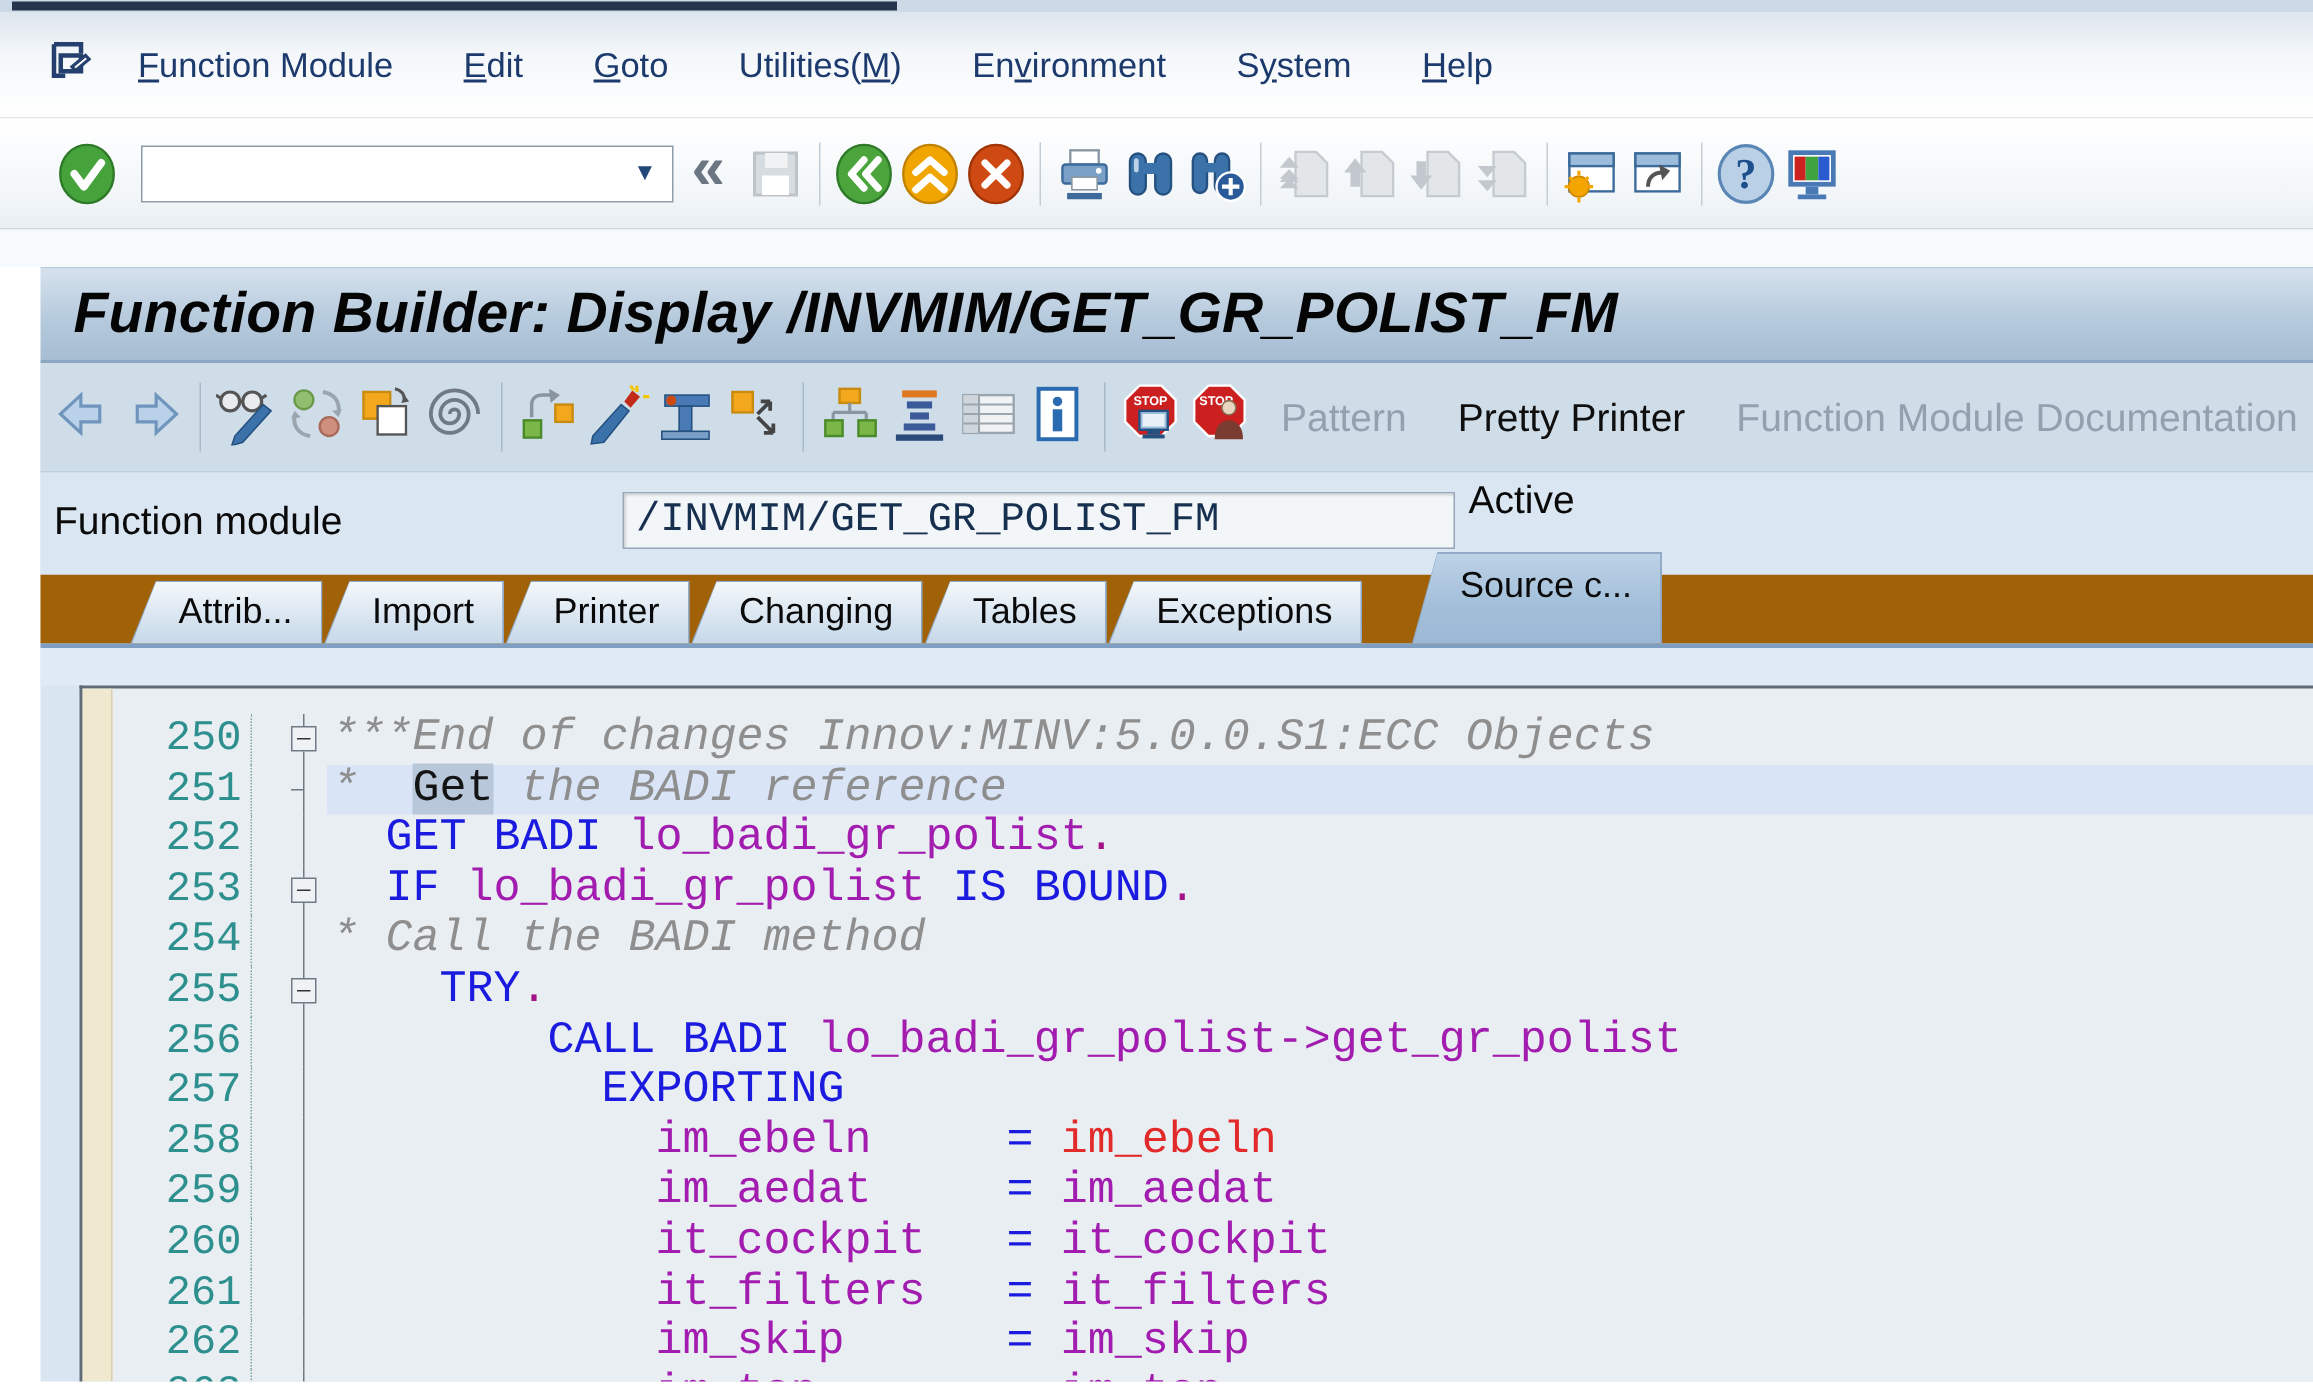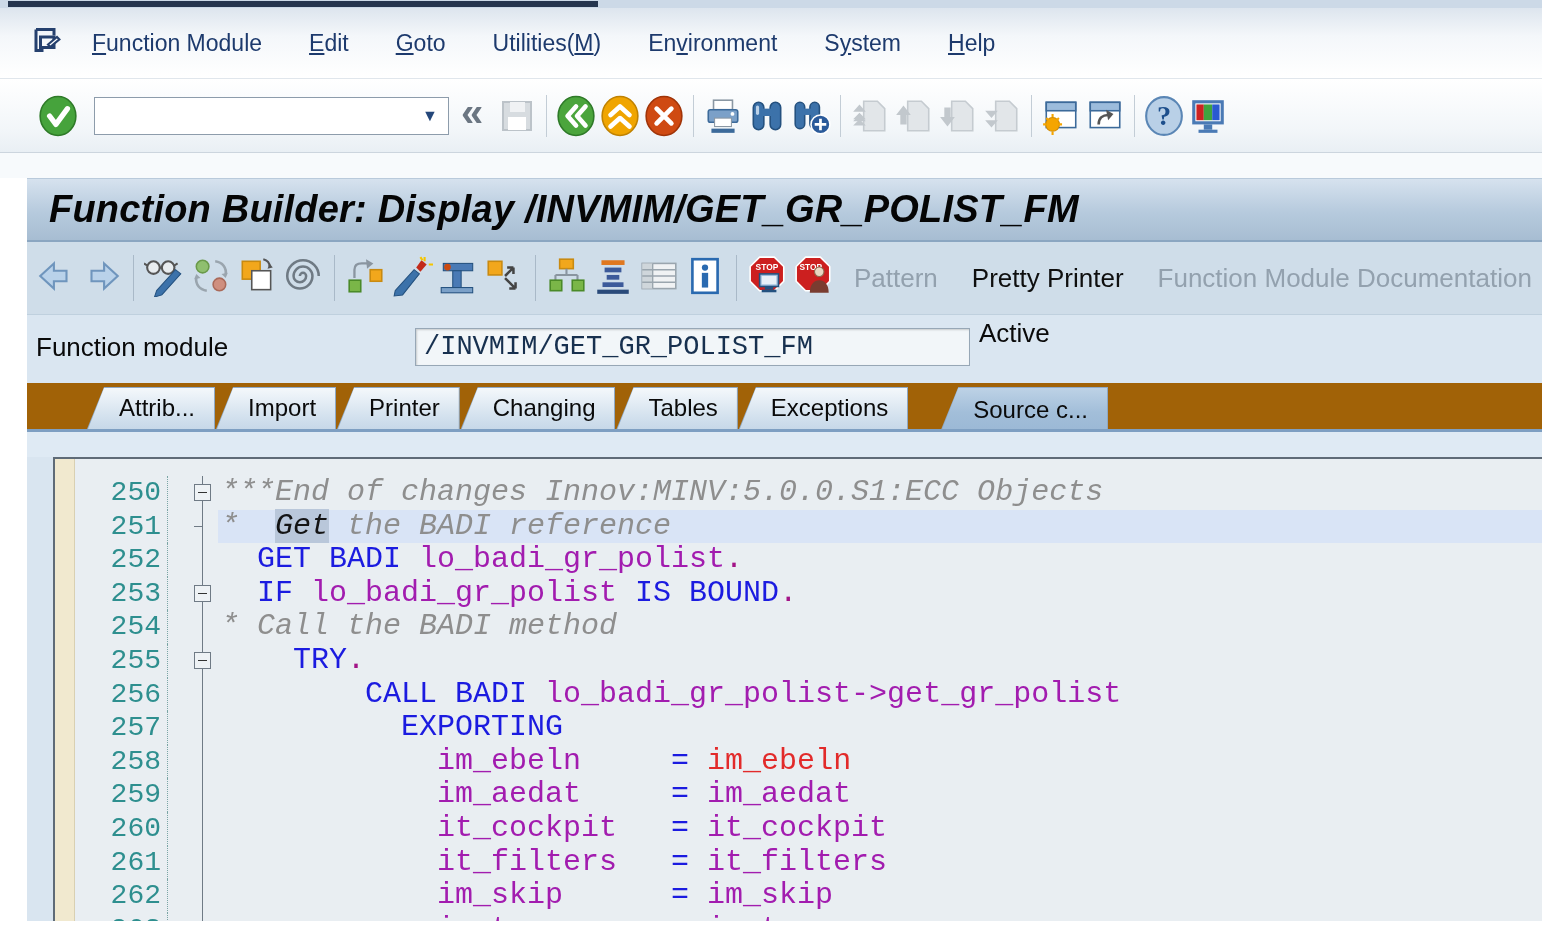--- a/index.html
+++ b/index.html
@@ -53,21 +53,21 @@
 
   
   .tabrow { height:46px; background:#a16207; display:flex; align-items:flex-end; padding-left:60px; }
   .tab { position:relative; height:42px; margin-right:1px; cursor:default; }
   .tab::before { content:""; position:absolute; inset:0; background:#8ea9c6;
                  clip-path:polygon(17px 0,100% 0,100% 100%,0 100%); }
   .tab::after { content:""; position:absolute; left:1px; right:1px; top:1px; bottom:0;
                 background:linear-gradient(180deg,#f4f8fb,#d3e1ee 70%,#c7d8e8);
                 clip-path:polygon(16px 0,100% 0,100% 100%,0 100%); }
   .tab .lab { position:relative; z-index:2; display:block; padding:0 20px 0 32px; line-height:42px; font-size:24px; color:#0a0a0a; }
-  .tab.active { margin-left:32px; height:42px; }
+  .tab.active { margin-left:32px; height:61px; }
   .tab.active .lab { line-height:46px; }
   .tab.active::after { background:linear-gradient(180deg,#bdd2e6,#a2bed9 60%,#9cb9d6); }
   .tab-underline { height:3px; background:#7e9fc2; }
   .band { height:25px; background:#dfeaf4; }
 
   
   .editor { position:relative; margin-left:26px; height:464px; overflow:hidden;
             border-top:2px solid #5f6b77; border-left:2px solid #5f6b77; background:#e9eef2; padding-top:17px; }
   .margin-strip { position:absolute; left:0; top:0; bottom:0; width:20px; background:#f1e9cf; border-right:1px solid #d9d0b2; }
   .code-row { display:flex; height:33.6px; position:relative; }
@@ -78,21 +78,21 @@
   .fbox { position:absolute; left:26px; top:8px; width:17px; height:17px; border:1px solid #6f7a85; background:#eef2f5; z-index:1; }
   .fbox::after { content:""; position:absolute; left:3px; top:7px; width:9px; height:1px; background:#333; }
   .ftick { position:absolute; left:26px; top:16px; width:8px; height:1px; background:#6f7a85; }
   .code { flex:1; font-family:"Liberation Mono", monospace; font-size:30px; line-height:33.6px; white-space:pre; padding-left:3px; }
   .row-hl .code { background:#d9e4f6; }
   .cm  { color:#8e8e8e; font-style:italic; }
   .kw  { color:#1b1be0; }
   .id  { color:#a21caf; }
   .pt  { color:#a31387; }
   .err { color:#e22a2a; }
-  .whl { background:#b9c7da; color:#141414; font-style:italic; }
+  .whl { background:#b9c7da; color:#141414; }
 </style>
 </head>
 <body>
 
 <div class="screen">
 
   <div class="top-strip">
     <div class="top-strip-dark"></div>
   </div>
 

